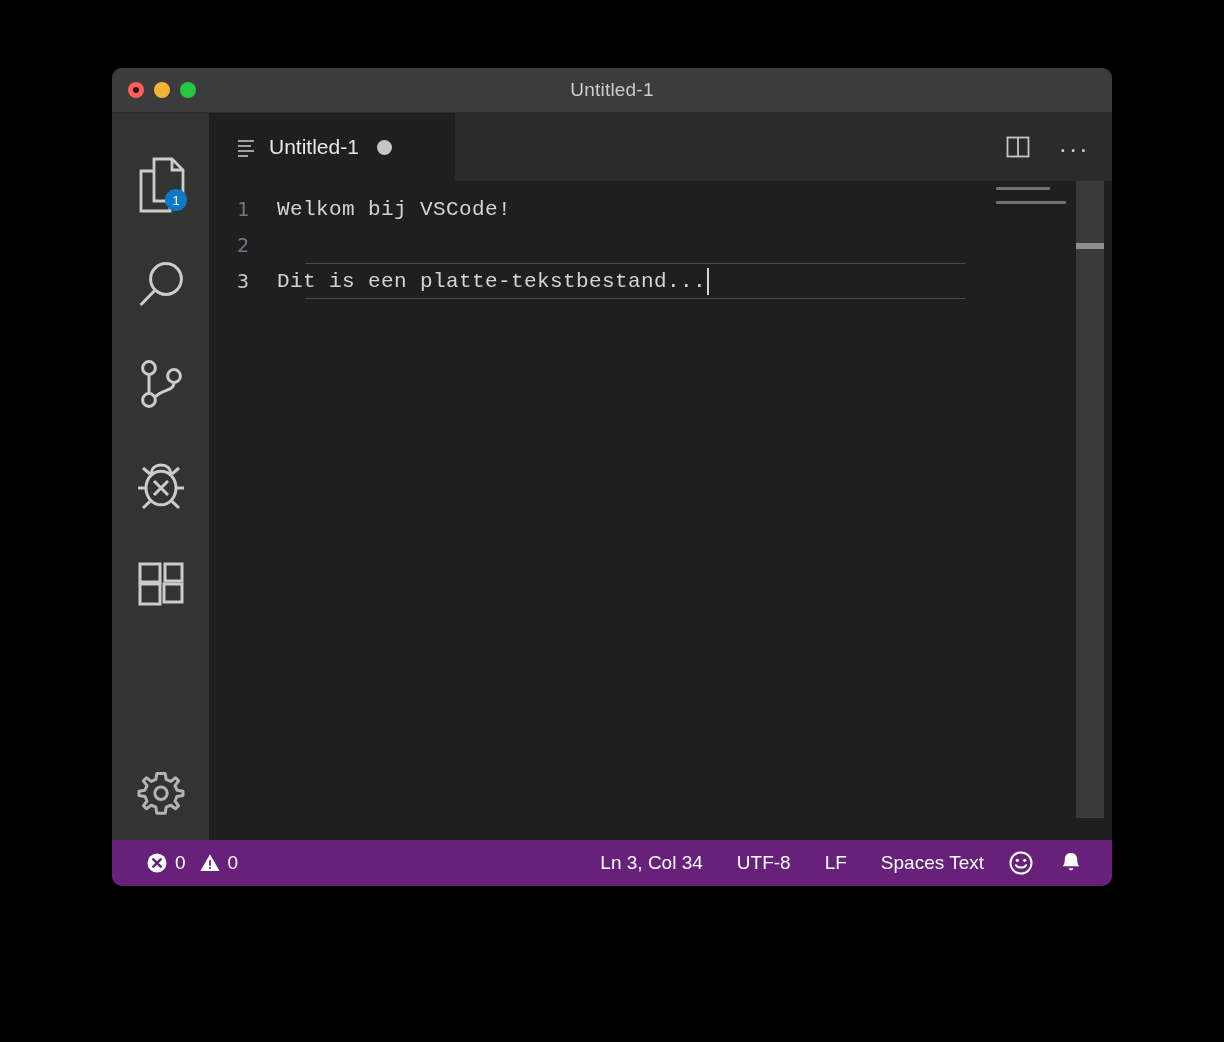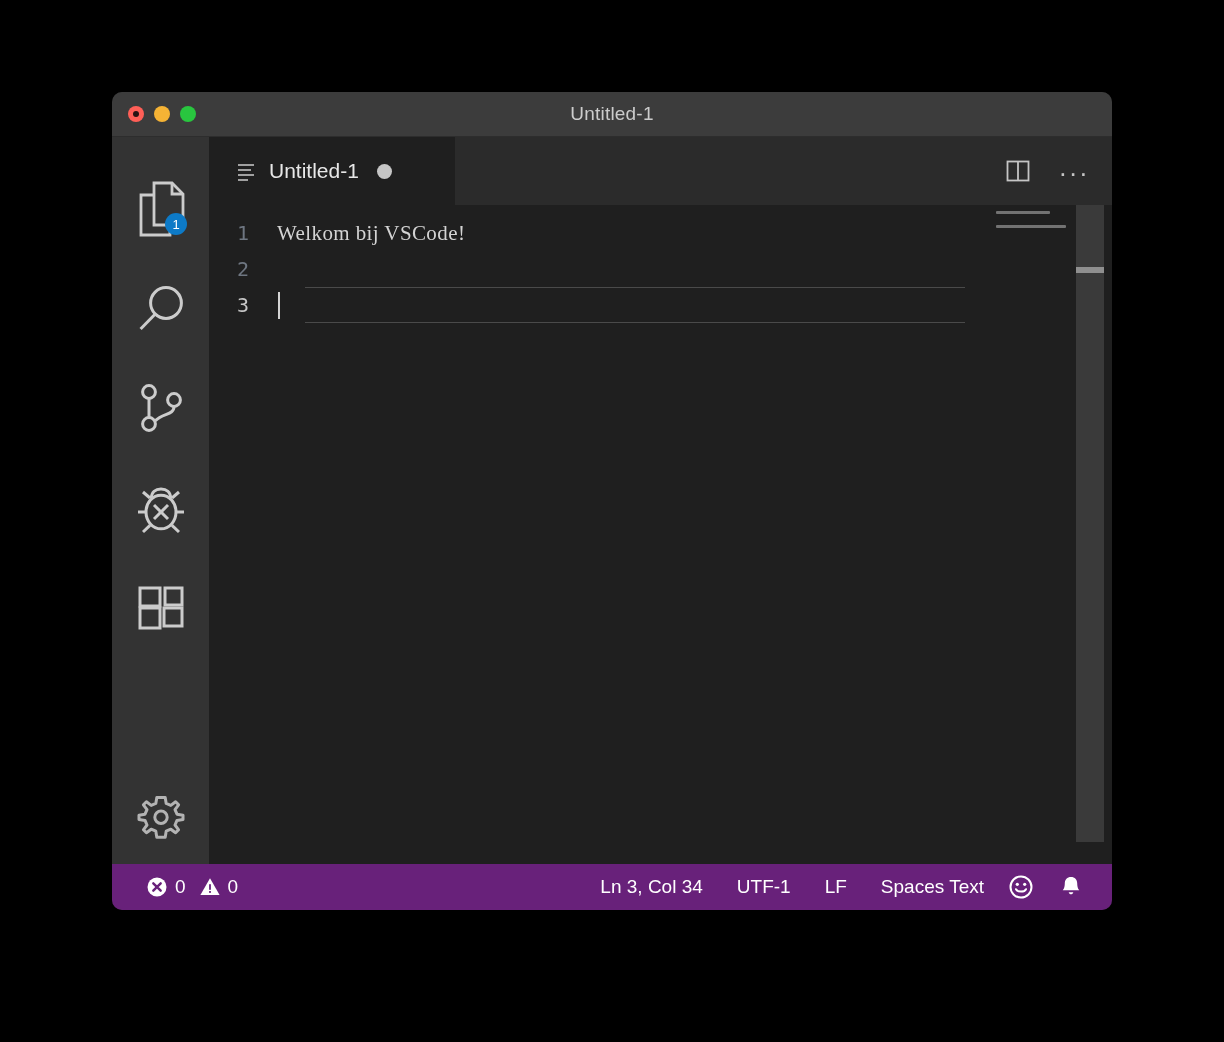--- a/index.html
+++ b/index.html
@@ -16,21 +16,21 @@
     position: relative;
     width: 1224px;
     height: 1042px;
     background: #000000;
   }
 
   
   #window {
     position: absolute;
     left: 112px;
-    top: 92px;
+    top: 68px;
     width: 1000px;
     height: 818px;
     border-radius: 10px;
     overflow: hidden;
     background: #1f1f1f;
     display: flex;
     flex-direction: column;
   }
 
   
@@ -207,21 +207,21 @@
     width: 68px;
     text-align: right;
     color: #6e7681;
     font-family: "DejaVu Sans Mono", monospace;
     font-size: 20px;
     padding-right: 28px;
     box-sizing: border-box;
   }
   .ltext {
     color: #d4d4d4;
-    font-family: Liberation Serif, serif;
+    font-family: Liberation Mono, monospace;
     font-size: 21px;
     white-space: pre;
     letter-spacing: 0.4px;
   }
   .codeline.current .hl {
     position: absolute;
     left: 96px;
     width: 660px;
     top: 0;
     bottom: 0;
@@ -444,20 +444,21 @@
             </div>
 
             <div class="codeline">
               <span class="lnum">2</span>
               <span class="ltext"></span>
             </div>
 
             <div class="codeline current">
               <span class="hl"></span>
               <span class="lnum">3</span>
+              <span class="ltext">Dit is een platte-tekstbestand...</span>
               <span id="caret"></span>
             </div>
 
           </div>
 
           <div id="minimap">
             <div class="mini-line l1"></div>
             <div class="mini-line l2"></div>
             <div class="mini-line l3"></div>
           </div>
@@ -487,21 +488,21 @@
             <rect x="10.1" y="15" width="1.8" height="1.9" fill="#68217a"></rect>
           </svg>
           <span>0</span>
         </div>
       </div>
 
       <div class="sb-spacer"></div>
 
       <div class="sb-mid">
         <div class="sb-item">Ln 3, Col 34</div>
-        <div class="sb-item">UTF-1</div>
+        <div class="sb-item">UTF-8</div>
         <div class="sb-item">LF</div>
         <div class="sb-item">Spaces Text</div>
       </div>
 
       <div class="sb-right">
         <div class="sb-item">
           <svg width="26" height="26" viewBox="0 0 26 26">
             <circle cx="13" cy="13" r="10.5" fill="none" stroke="#ffffff" stroke-width="2"></circle>
             <circle cx="9.3" cy="10.3" r="1.6" fill="#ffffff"></circle>
             <circle cx="16.7" cy="10.3" r="1.6" fill="#ffffff"></circle>

